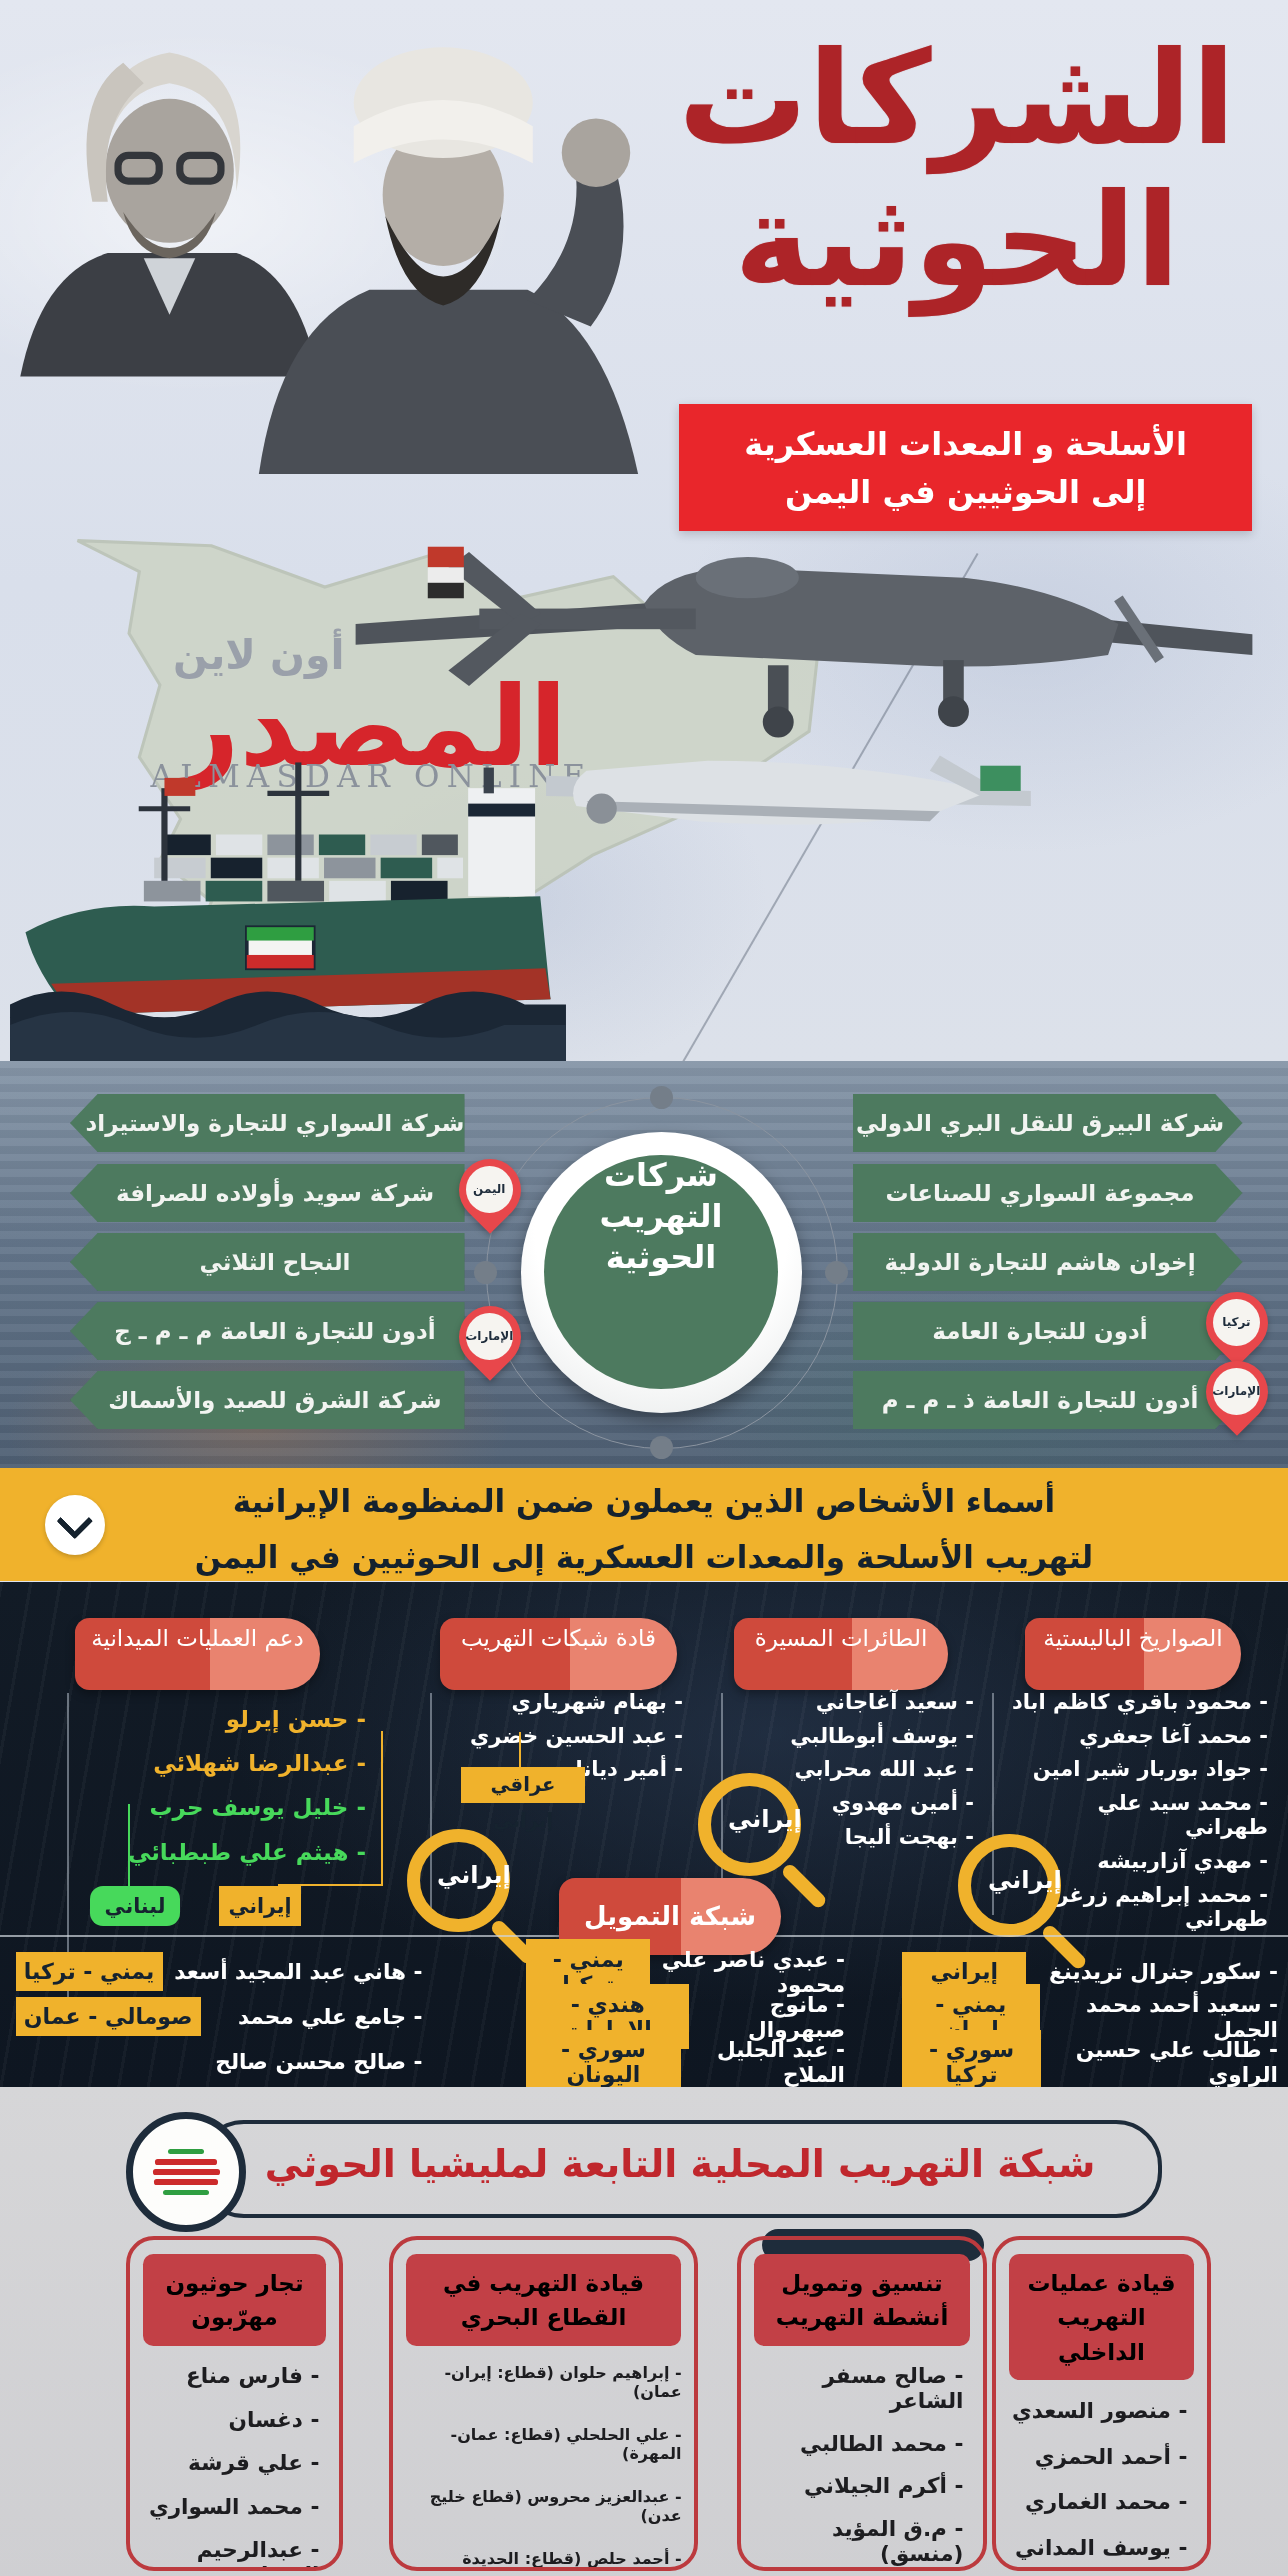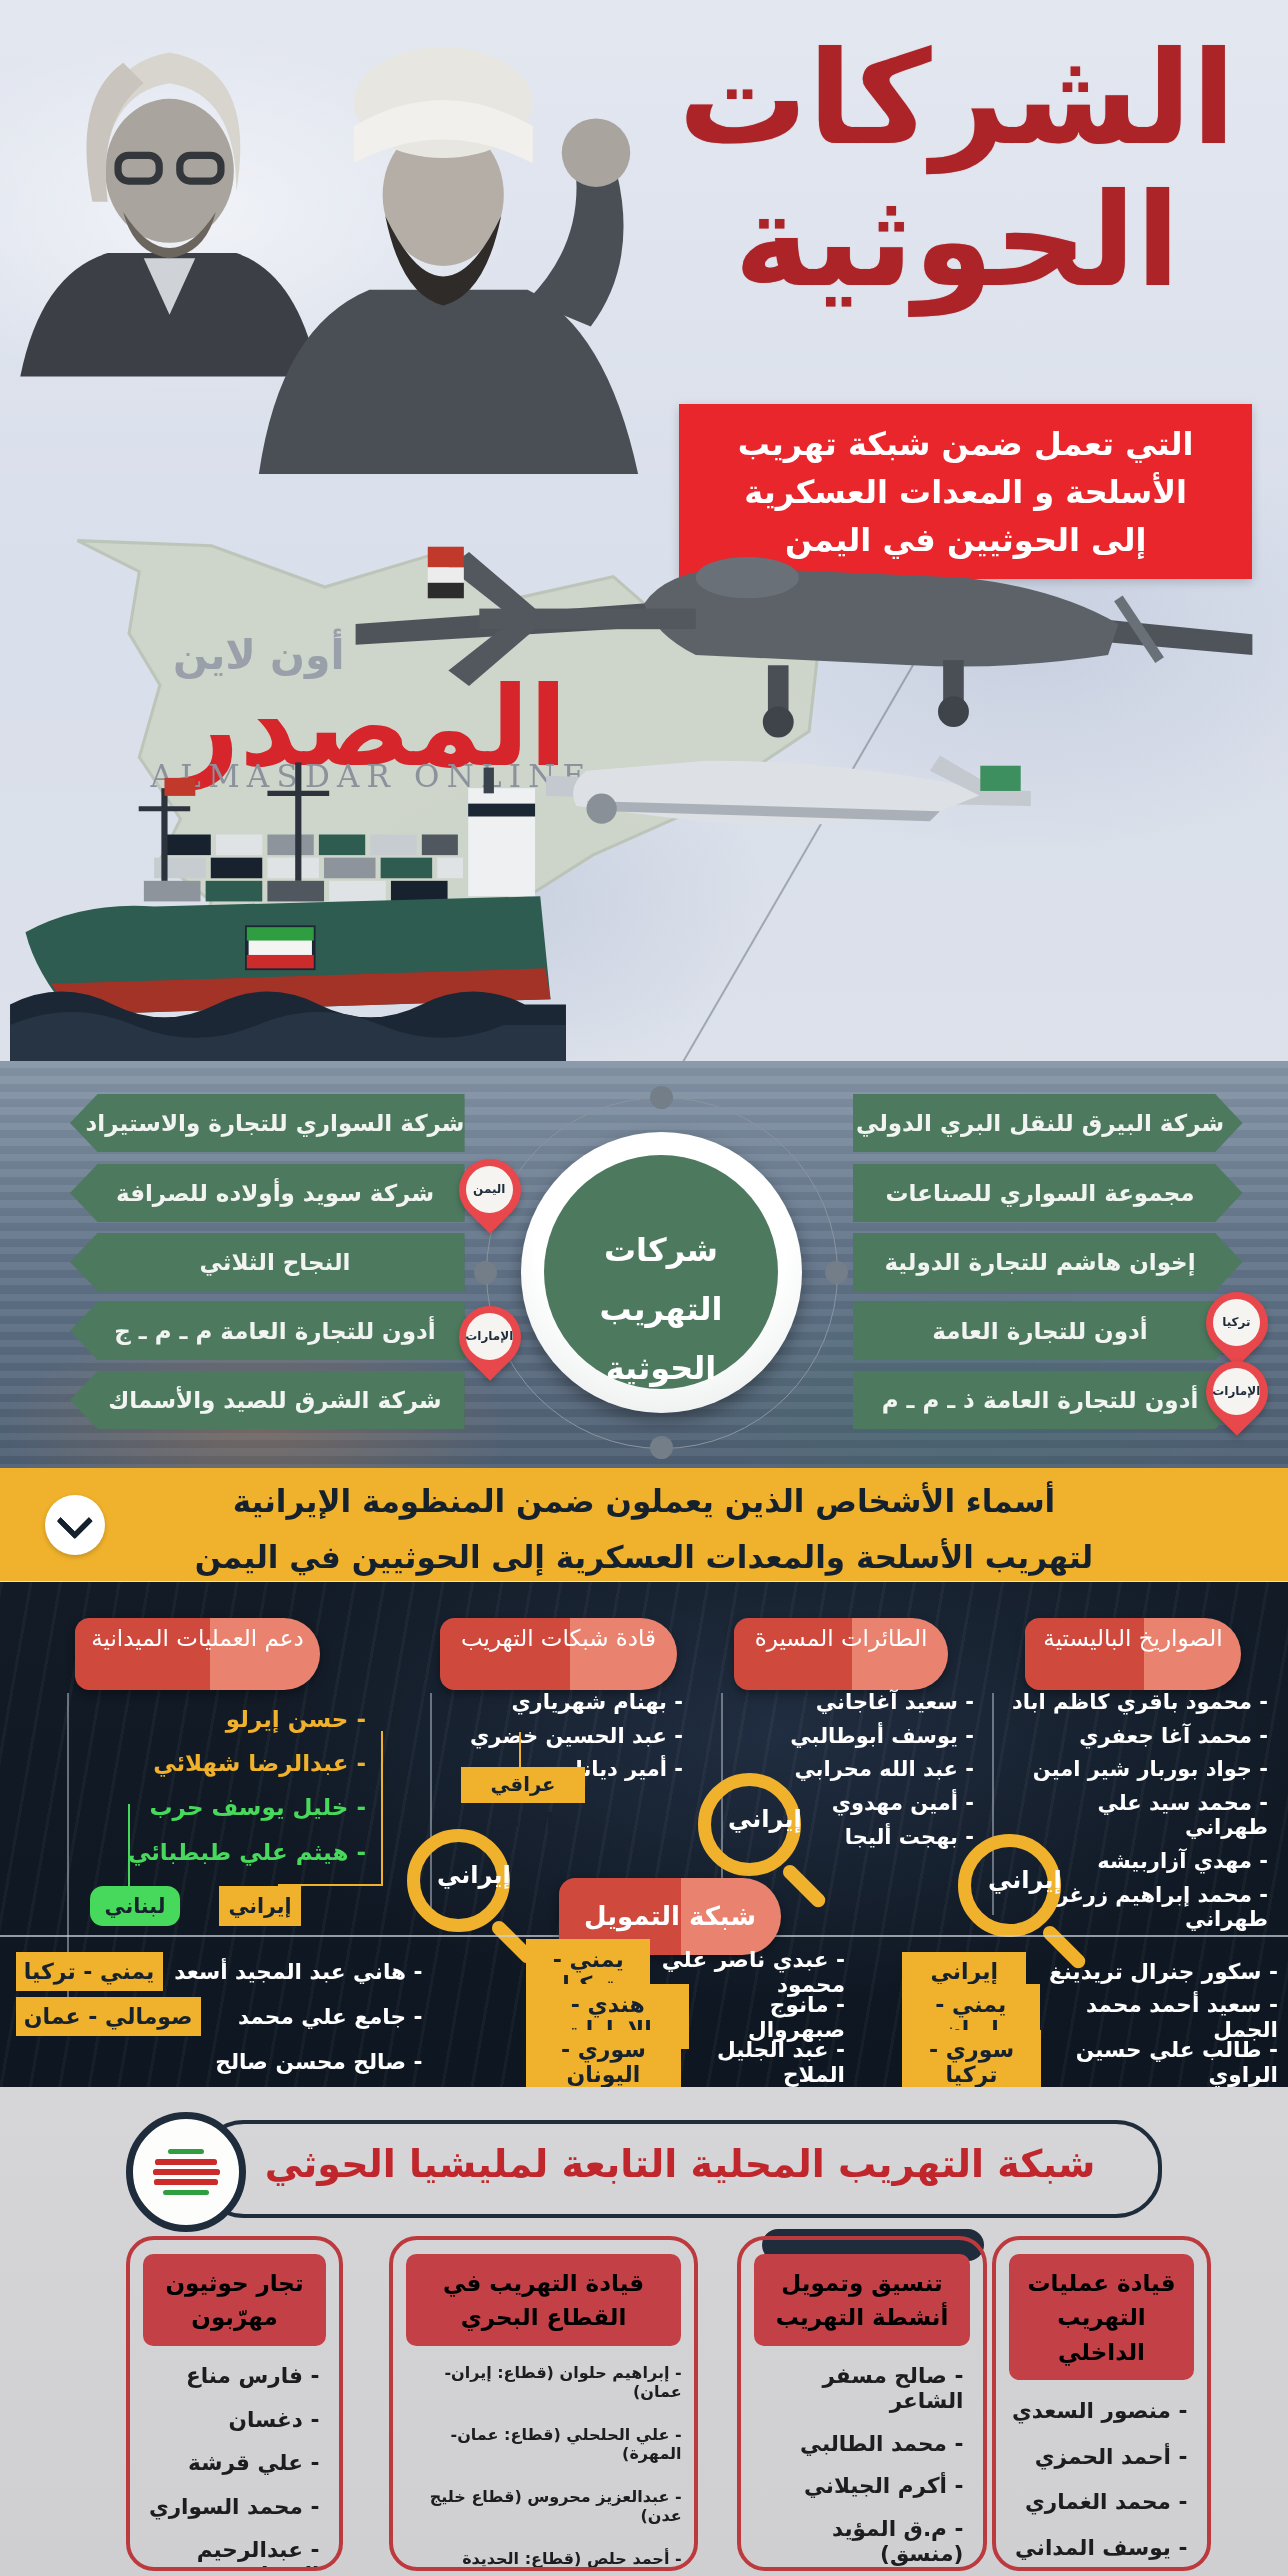--- a/index.html
+++ b/index.html
@@ -43,22 +43,22 @@
       linear-gradient(180deg,#8696a8 0%,#64768b 45%,#41516585 100%),#5d6f83;}
   .banner{position:absolute;height:58px;background:#4d7a5f;color:#f2f4f1;font-weight:bold;
     font-size:23px;line-height:58px;text-align:center;direction:rtl;box-shadow:0 2.6px 6.2px rgba(0,0,0,.25);}
   .bl{left:70px;width:379px;clip-path:polygon(0 50%,7% 0,100% 0,100% 100%,7% 100%);padding-left:15.5px;}
   .br{left:853px;width:374px;clip-path:polygon(0 0,93% 0,100% 50%,93% 100%,0 100%);padding-right:15.5px;}
   .outer-circle{position:absolute;left:486px;top:36px;width:350px;height:350px;border:1.5px solid #8b94a0;border-radius:50%;}
   .cdot{position:absolute;width:23px;height:23px;background:#747e89;border-radius:50%;}
   .white-disc{position:absolute;left:521px;top:71px;width:281px;height:281px;border-radius:50%;
     background:radial-gradient(circle at 50% 35%,#ffffff 55%,#e3e6e6 100%);box-shadow:0 7.2px 17.5px rgba(0,0,0,.35);}
   .green-disc{position:absolute;left:544px;top:94px;width:234px;height:234px;border-radius:50%;background:#4d7a5f;
-    display:flex;flex-direction:column;align-items:center;justify-content:flex-end;
-    color:#fff;font-weight:bold;font-size:32px;line-height:1.28;direction:rtl;gap:18px;}
+    display:flex;flex-direction:column;align-items:center;justify-content:flex-start;
+    color:#fff;font-weight:bold;font-size:32px;line-height:1.28;direction:rtl;}
   .pin{position:absolute;width:67px;height:85px;filter:drop-shadow(0 3.1px 3.1px rgba(0,0,0,.25));}
   .pin .pbody{position:absolute;left:2.6px;top:2.6px;width:62px;height:62px;background:#e8474b;border-radius:50% 50% 50% 0;transform:rotate(-45deg);}
   .pin .pinner{position:absolute;left:9.8px;top:9.8px;width:47px;height:47px;background:#f6f4f0;border-radius:50%;
     display:flex;align-items:center;justify-content:center;font-weight:bold;font-size:12px;color:#1e2c3b;direction:rtl;}
 
   
   .yellow{top:1468px;height:113px;background:#f0b22c;color:#15222e;text-align:center;direction:rtl;}
   .yb-line{font-weight:bold;font-size:31px;line-height:1.0;}
   .yb1{margin-top:18px;} .yb2{margin-top:25px;}
   .chev{position:absolute;left:45px;top:27px;width:60px;height:60px;background:#fff;border-radius:50%;
@@ -169,21 +169,20 @@
       <ellipse cx="41" cy="15.5" rx="17" ry="10.5" fill="#e8e6e1"></ellipse>
       <path d="M24,20 Q41,10 58,20 L58,27 Q41,18 24,27 Z" fill="#f2f0ec"></path>
     </svg>
 
     <div class="main-title">
       <div>الشركات</div>
       <div>الحوثية</div>
     </div>
 
     <div class="subtitle">
-      <div>التي تعمل ضمن شبكة تهريب</div>
       <div>الأسلحة و المعدات العسكرية</div>
       <div>إلى الحوثيين في اليمن</div>
     </div>
 
     <div class="logo">
       <div class="logo-online">أون لاين</div>
       <div class="logo-name">المصدر</div>
       <div class="logo-latin">ALMASDAR ONLINE</div>
     </div>
 

